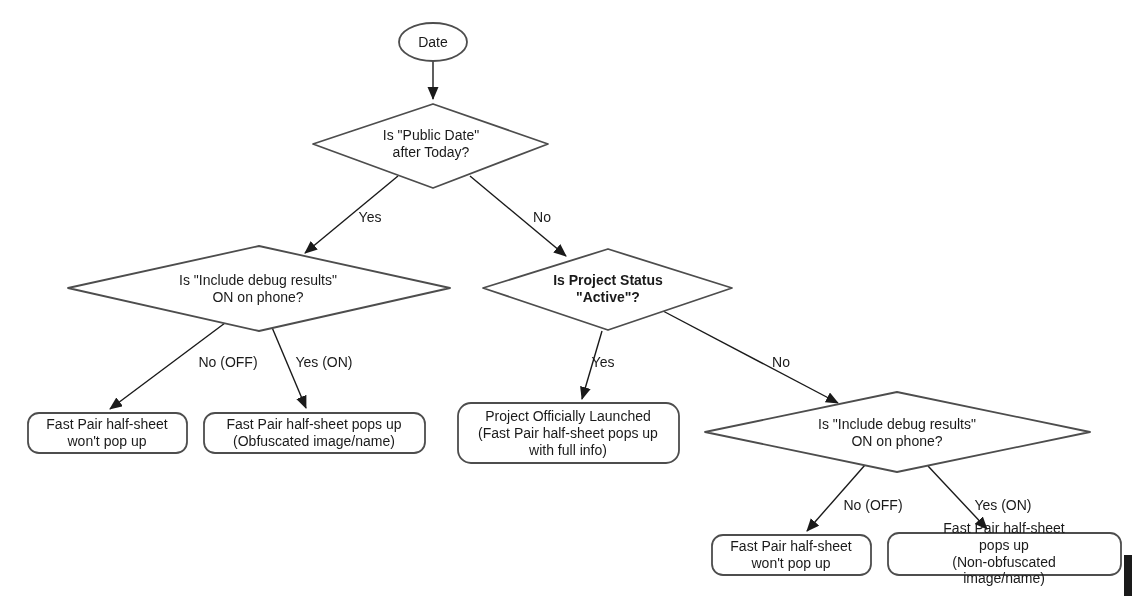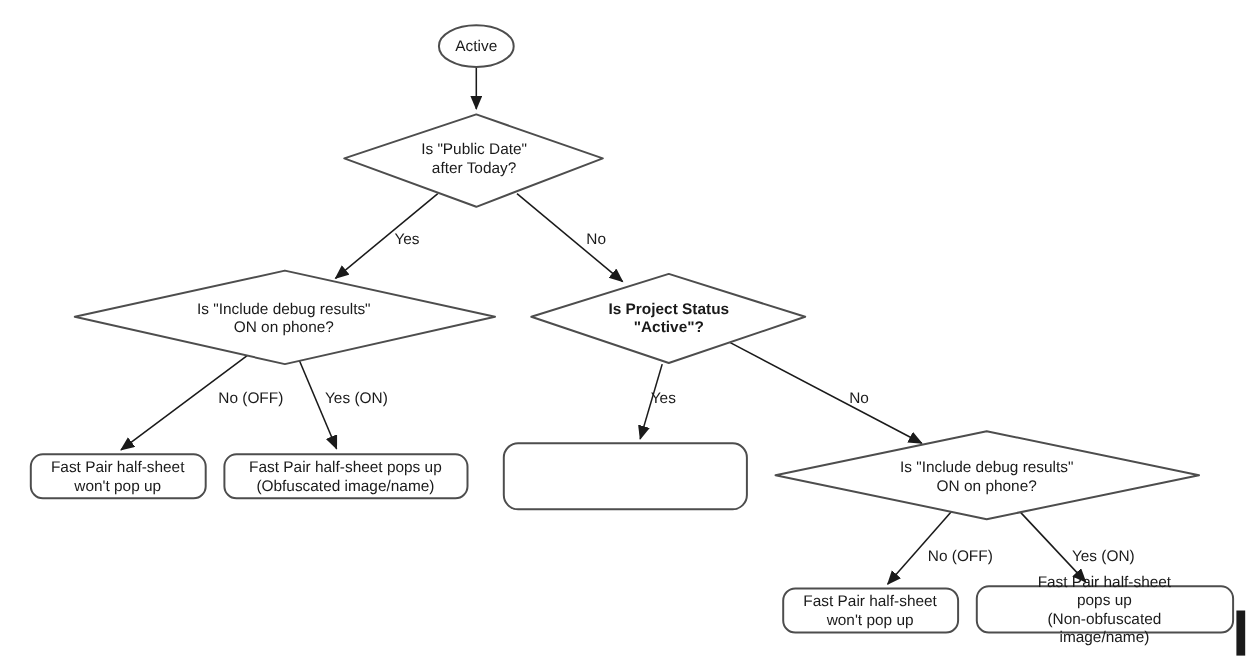--- a/index.html
+++ b/index.html
@@ -88,33 +88,36 @@
       <polygon class="shape" points="608,249 732,288 608,330 483,288"></polygon>
       <polygon class="shape" points="897,392 1090,432 897,472 705,432"></polygon>
       <rect class="shape" x="28" y="413" width="159" height="40" rx="11"></rect>
       <rect class="shape" x="204" y="413" width="221" height="40" rx="11"></rect>
       <rect class="shape" x="458" y="403" width="221" height="60" rx="13"></rect>
       <rect class="shape" x="712" y="535" width="159" height="40" rx="11"></rect>
       <rect class="shape" x="888" y="533" width="233" height="42" rx="11"></rect>
     </g>
   </svg>
 
-  <div class="node-label" style="left:433px; top:42px;">Active</div>
+  <div class="node-label" style="left:433px; top:42px;">Date</div>
   <div class="node-label" style="left:431px; top:144px;">Is "Public Date"
 after Today?</div>
   <div class="node-label" style="left:258px; top:289px;">Is "Include debug results"
 ON on phone?</div>
   <div class="node-label" style="left:608px; top:289px;font-weight:bold;">Is Project Status
 "Active"?</div>
   <div class="node-label" style="left:897px; top:433px;">Is "Include debug results"
 ON on phone?</div>
   <div class="node-label" style="left:107px; top:433px;">Fast Pair half-sheet
 won't pop up</div>
   <div class="node-label" style="left:314px; top:433px;">Fast Pair half-sheet pops up
 (Obfuscated image/name)</div>
+  <div class="node-label" style="left:568px; top:433px;">Project Officially Launched
+(Fast Pair half-sheet pops up
+with full info)</div>
   <div class="node-label" style="left:791px; top:555px;">Fast Pair half-sheet
 won't pop up</div>
   <div class="node-label" style="left:1004px; top:554px;">Fast Pair half-sheet pops up
 (Non-obfuscated image/name)</div>
 
   <div class="edge-label" style="left:370px; top:217px;">Yes</div>
   <div class="edge-label" style="left:542px; top:217px;">No</div>
   <div class="edge-label" style="left:228px; top:362px;">No (OFF)</div>
   <div class="edge-label" style="left:324px; top:362px;">Yes (ON)</div>
   <div class="edge-label" style="left:603px; top:362px;">Yes</div>

